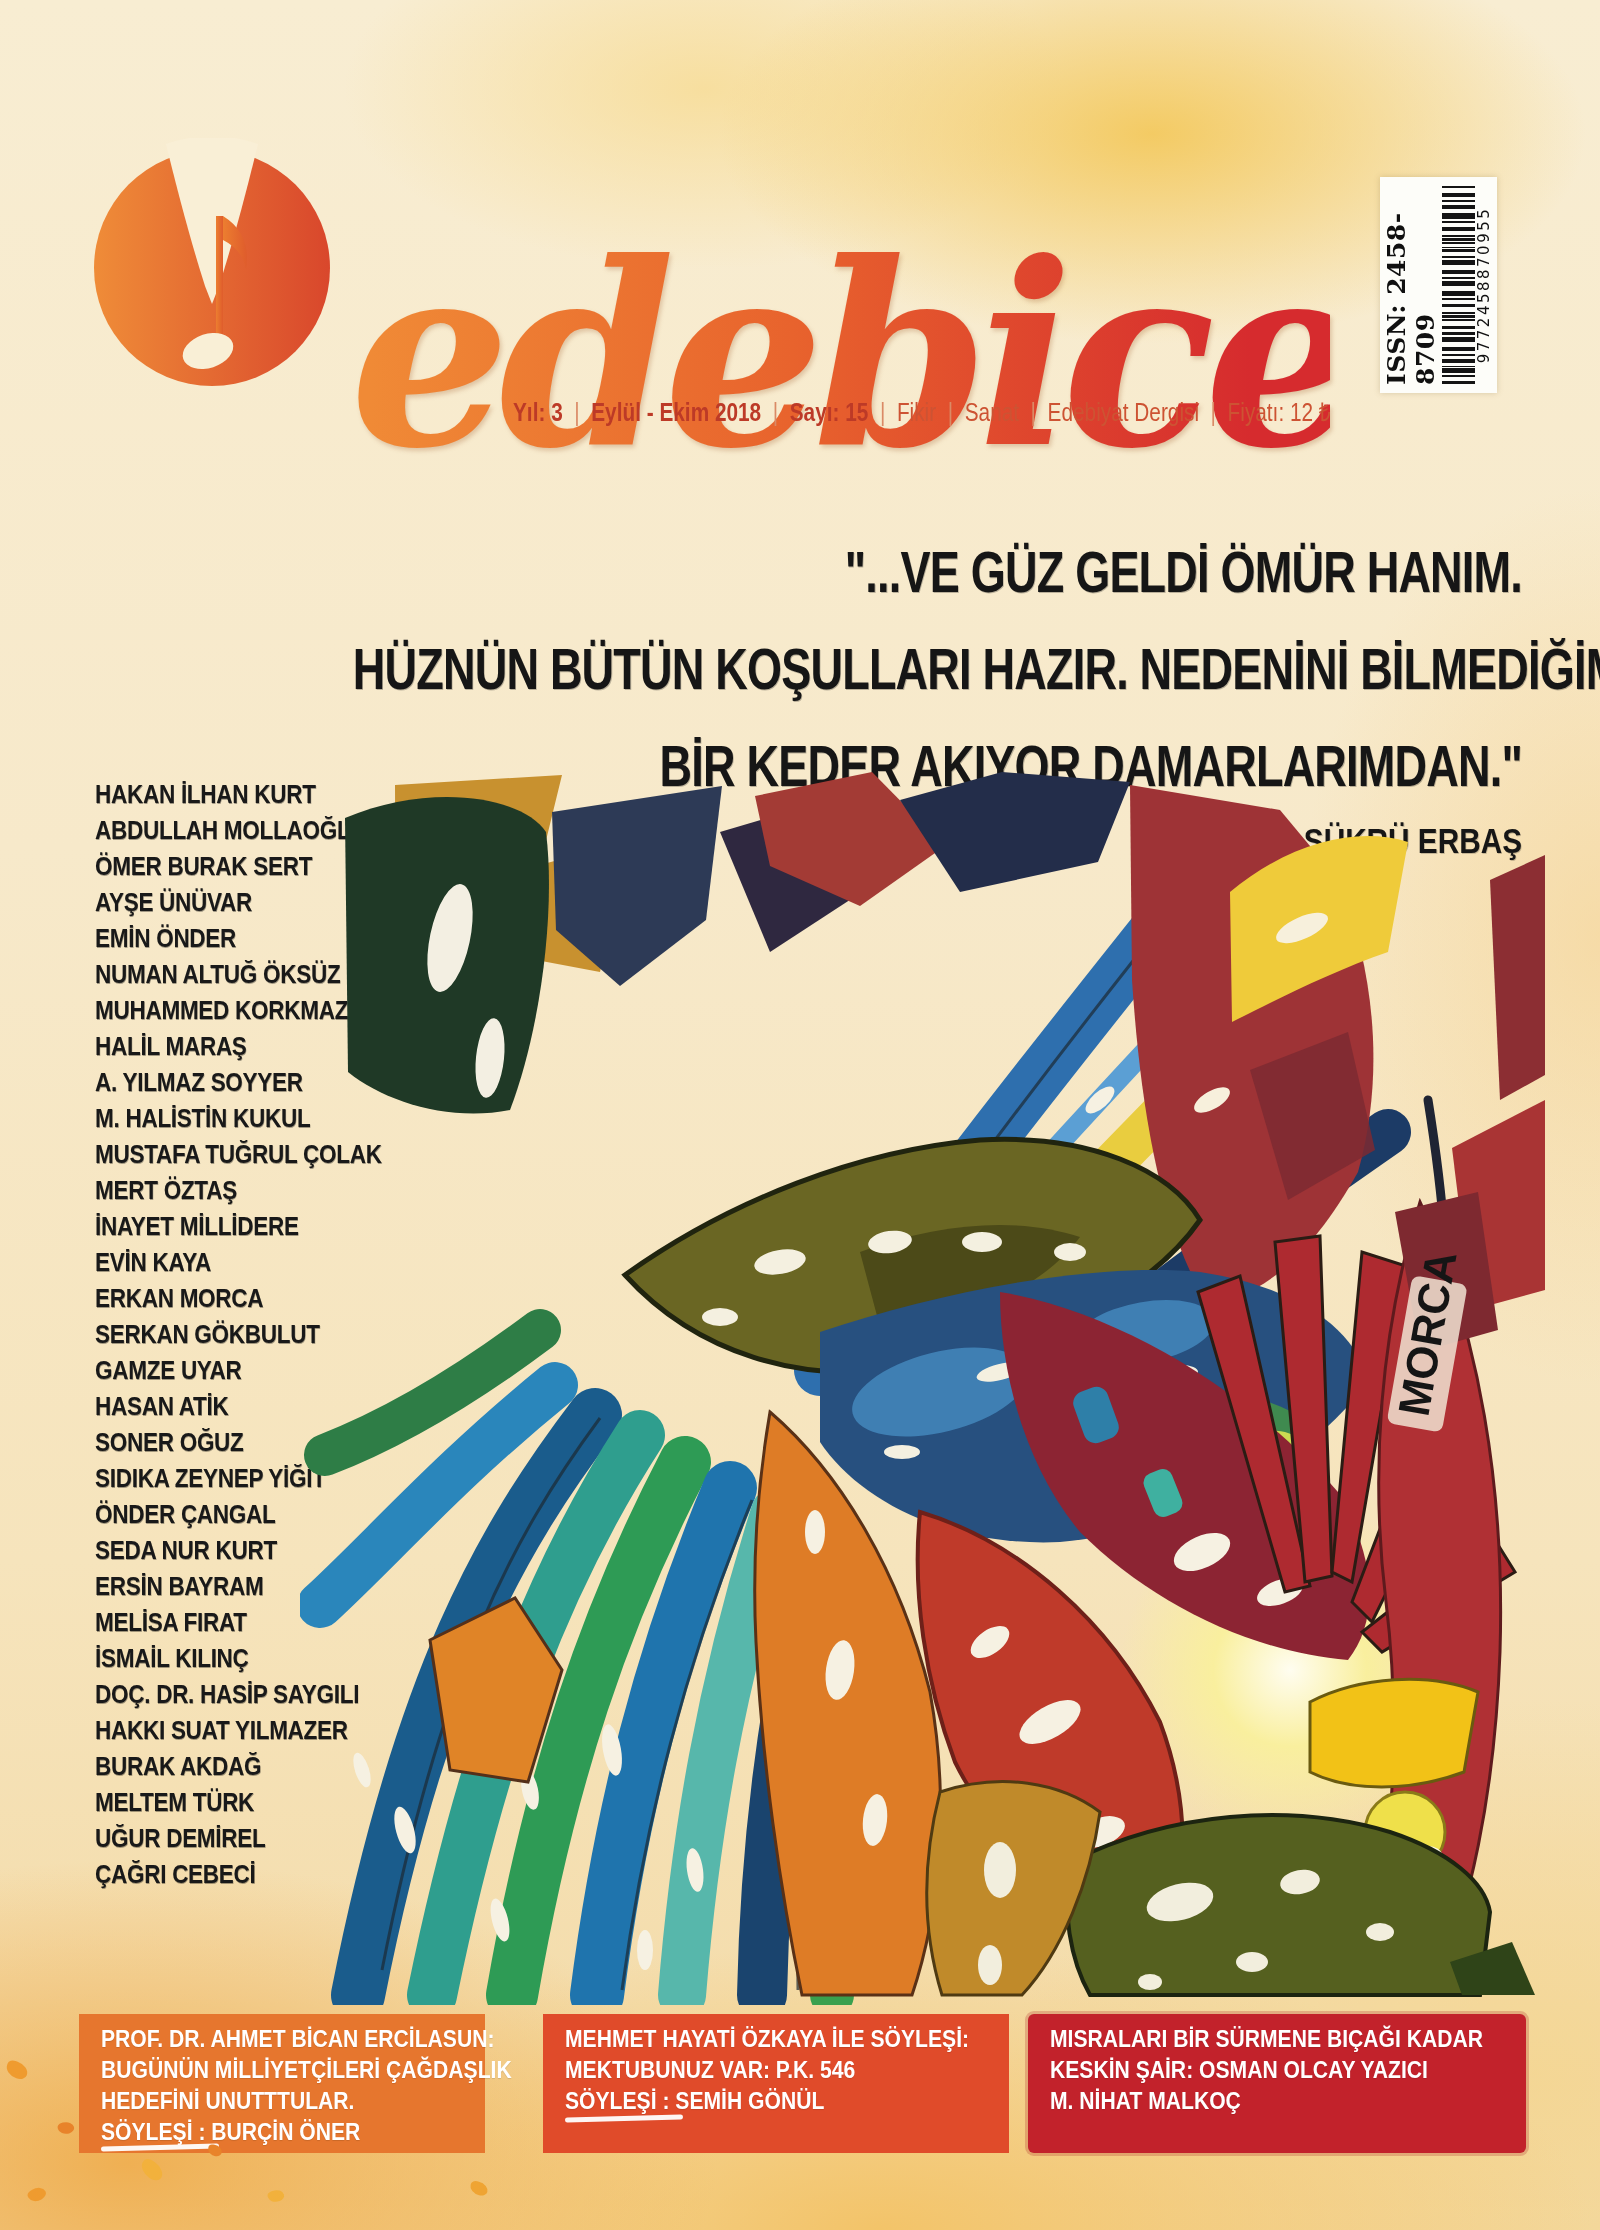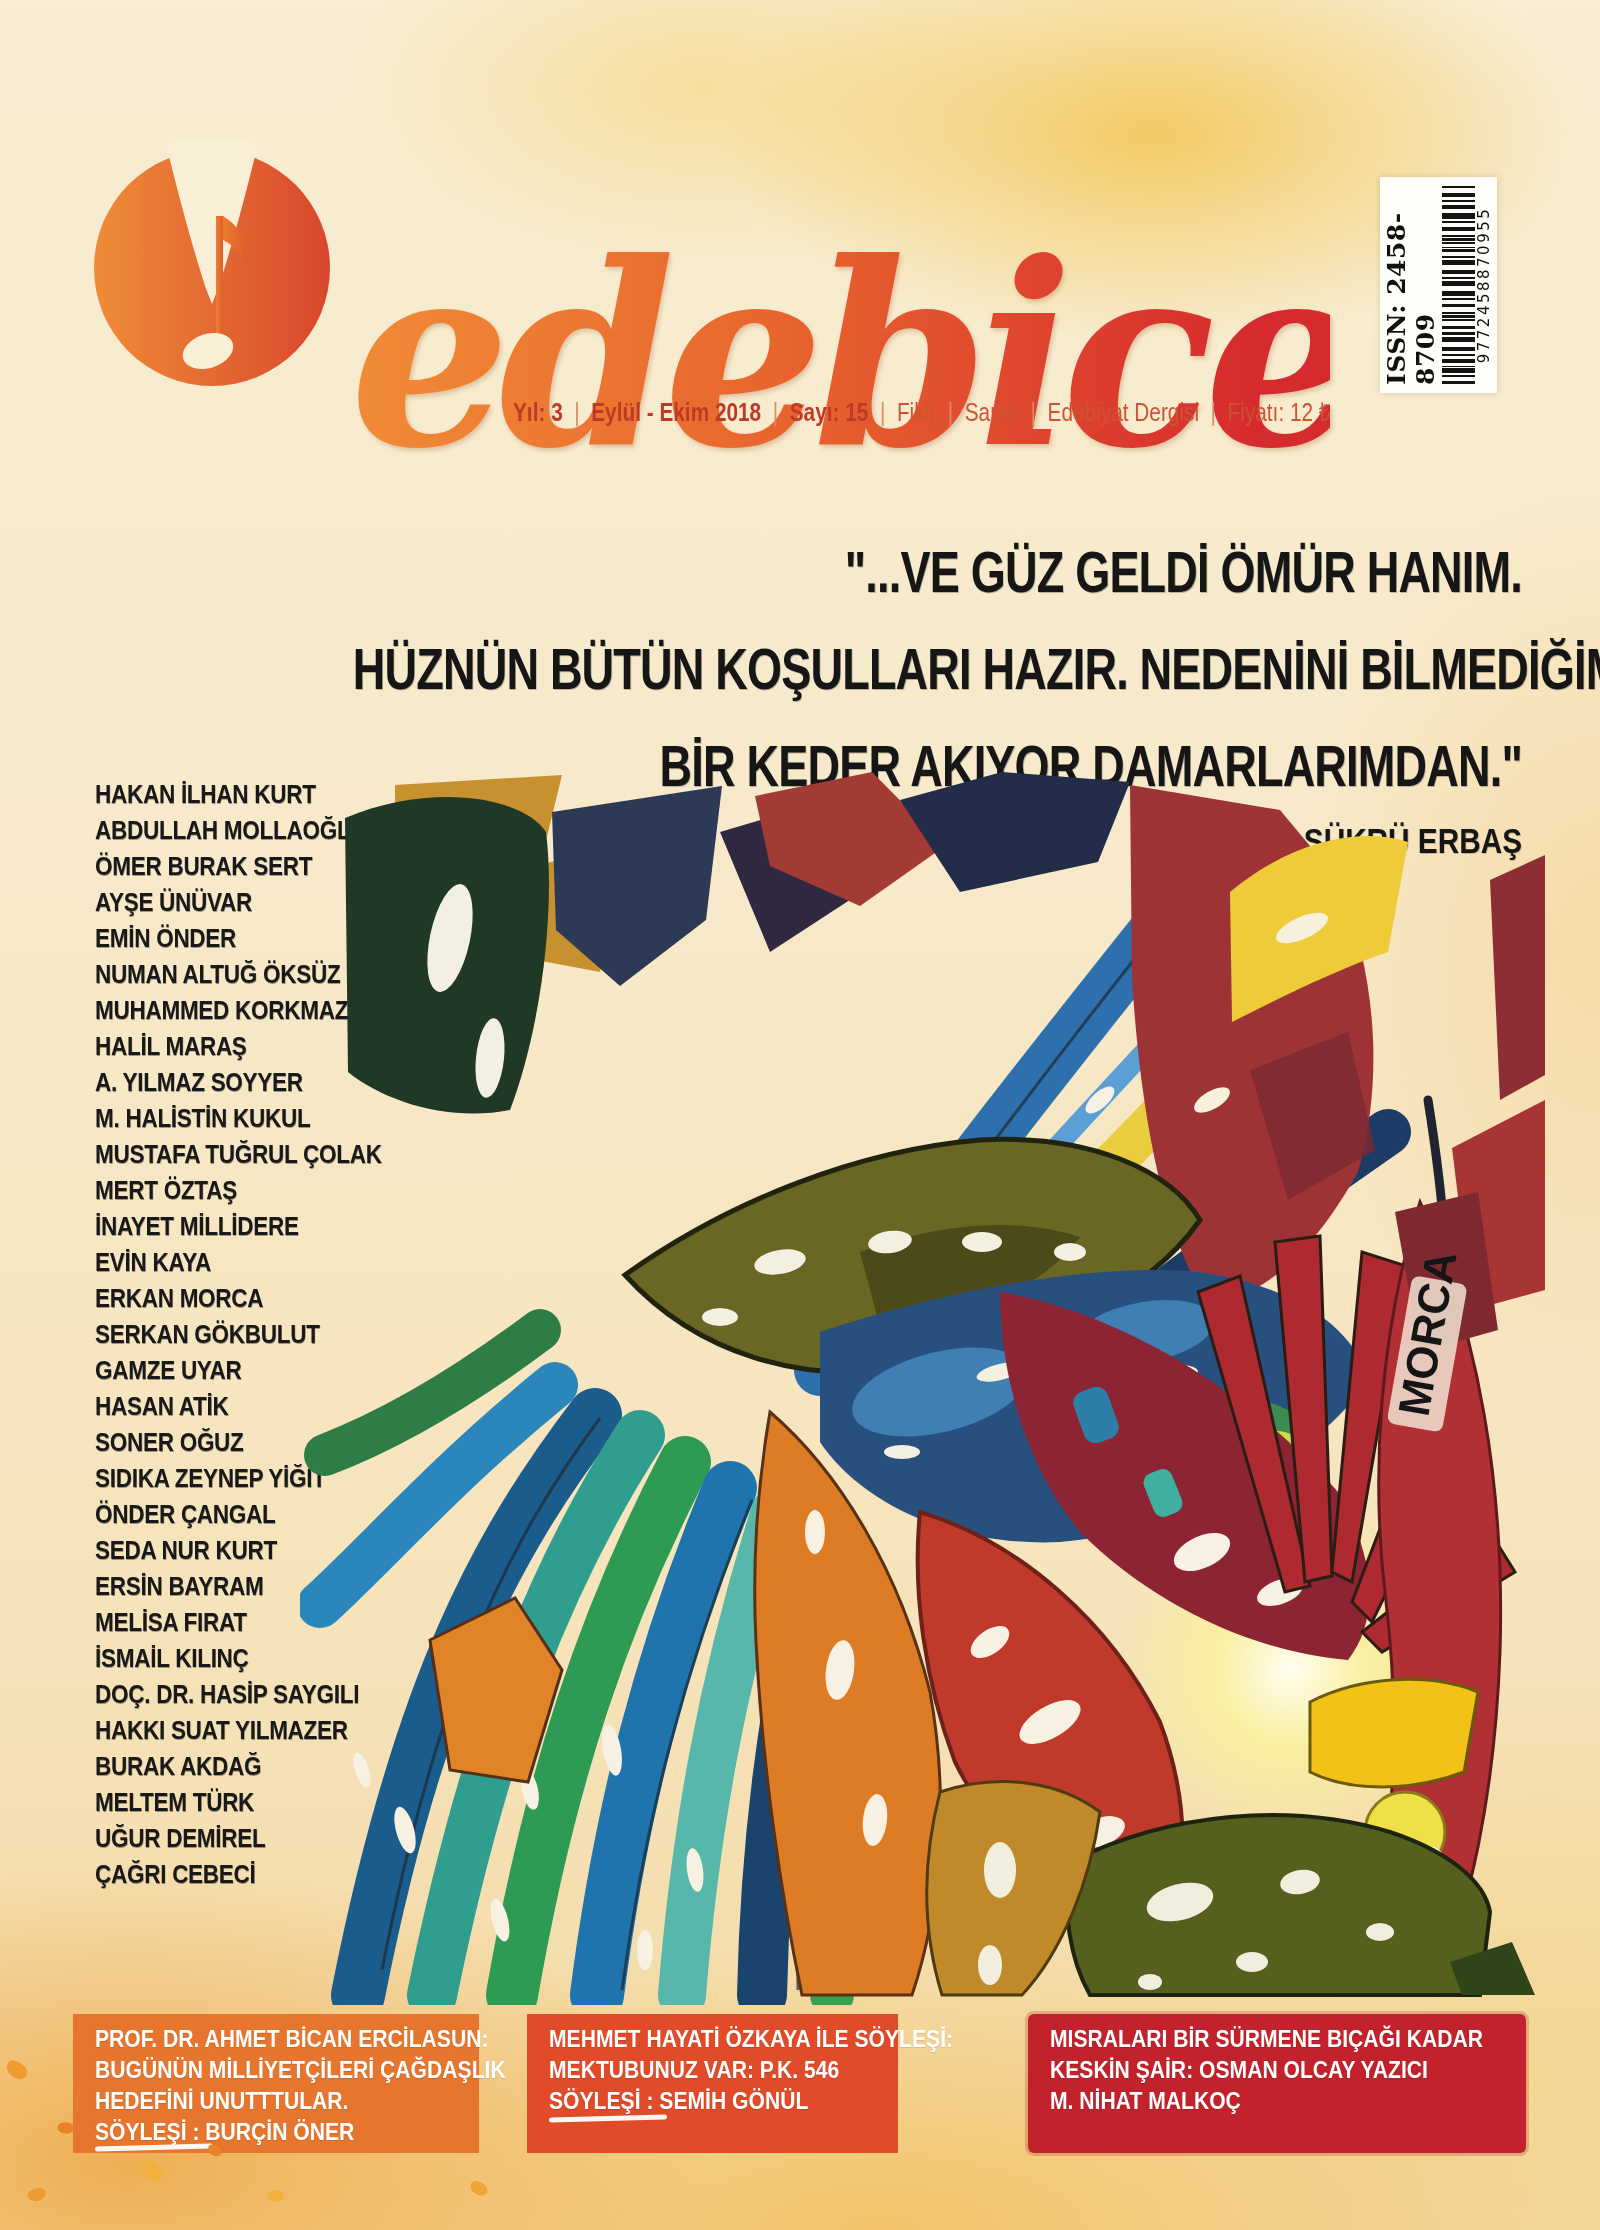--- a/index.html
+++ b/index.html
@@ -71,22 +71,22 @@
   }
   
   .art{position:absolute;left:300px;top:770px;width:1245px;height:1235px;}
   
   .feature{position:absolute;top:2014px;height:139px;box-sizing:border-box;padding:9px 22px 0;color:#fff;}
   .feature .f-line{
     display:block;font-weight:700;font-size:24px;line-height:31px;white-space:nowrap;
     transform:scaleX(.88);transform-origin:0 50%;letter-spacing:0;
     text-shadow:0 1px 1px rgba(0,0,0,.12);
   }
-  .feature-1{left:73px;width:406px;background:#e6762e;}
-  .feature-2{left:527px;width:371px;background:#e04b2a;}
+  .feature-1{left:79px;width:406px;background:#e6762e;}
+  .feature-2{left:543px;width:466px;background:#e04b2a;}
   .feature-3{left:1028px;width:498px;background:#c2222b;box-shadow:0 0 0 3px rgba(170,40,40,.25);border-radius:6px;}
   .scribble{position:absolute;height:5px;width:118px;background:#fff;border-radius:3px;transform:rotate(-1.6deg);opacity:.95;}
   .feature-1 .scribble{left:22px;top:131px;}
   .feature-2 .scribble{left:22px;top:102px;}
   
   .dot{position:absolute;border-radius:30% 60% 40% 60%;}
 </style>
 </head>
 <body>
 

